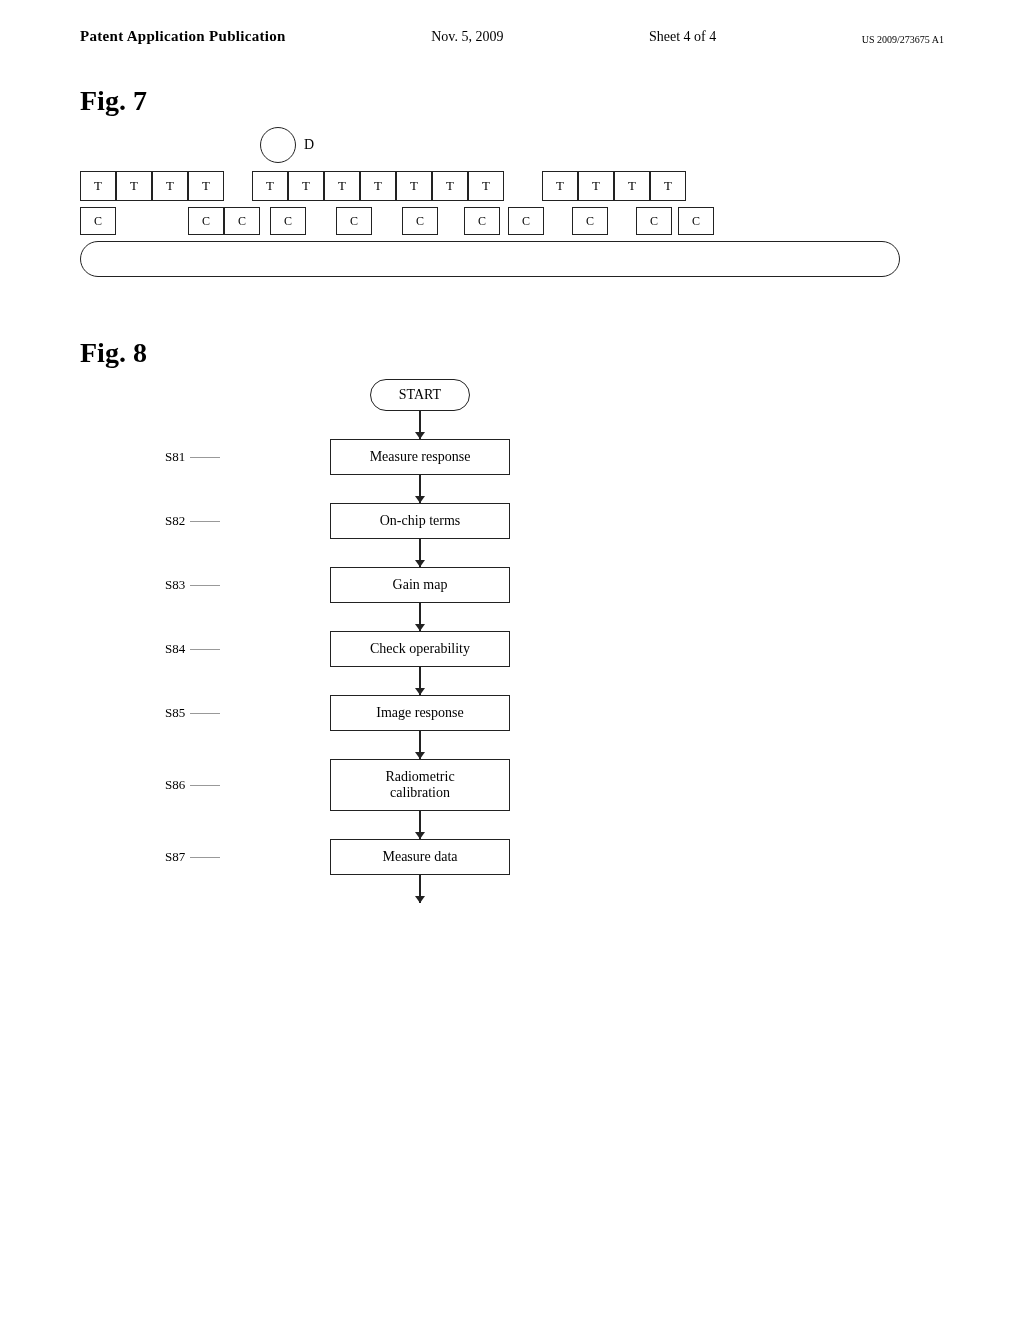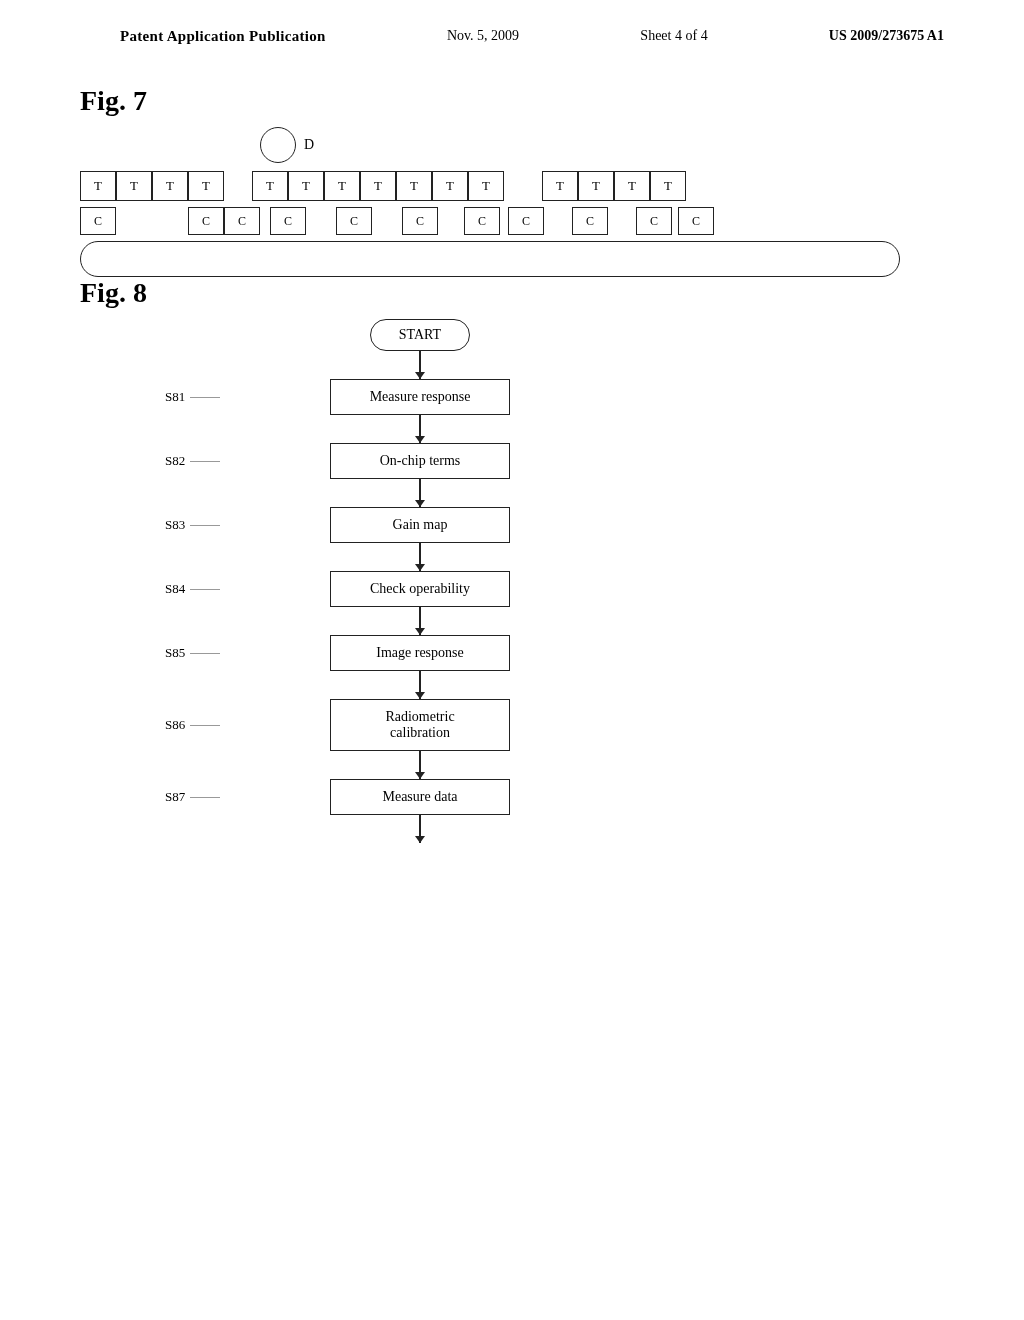--- a/index.html
+++ b/index.html
@@ -9,51 +9,50 @@
       width: 1024px;
       min-height: 1320px;
       position: relative;
       overflow-x: hidden;
     }
 
     
     .header {
       display: flex;
       justify-content: space-between;
-      align-items: flex-start;
+      align-items: flex-end;
       padding: 28px 80px 0 80px;
       border-bottom: none;
-      margin-left: 40px;
     }
     .header-left {
       font-weight: bold;
       font-size: 15px;
       letter-spacing: 0.02em;
     }
     .header-center {
       font-size: 14px;
     }
     .header-right {
-      font-size: 14px;
-      font-weight: bold;
+      font-size: 10px;
     }
 
     
     .main {
       padding: 40px 80px 40px 80px;
     }
 
     
     .fig-label {
       font-size: 28px;
       font-weight: bold;
       margin-bottom: 10px;
     }
 
     .fig7-container {
+      margin-bottom: 60px;
       position: relative;
     }
 
     .fig7-diagram {
       position: relative;
       width: 820px;
       margin-top: 10px;
     }
 
     

